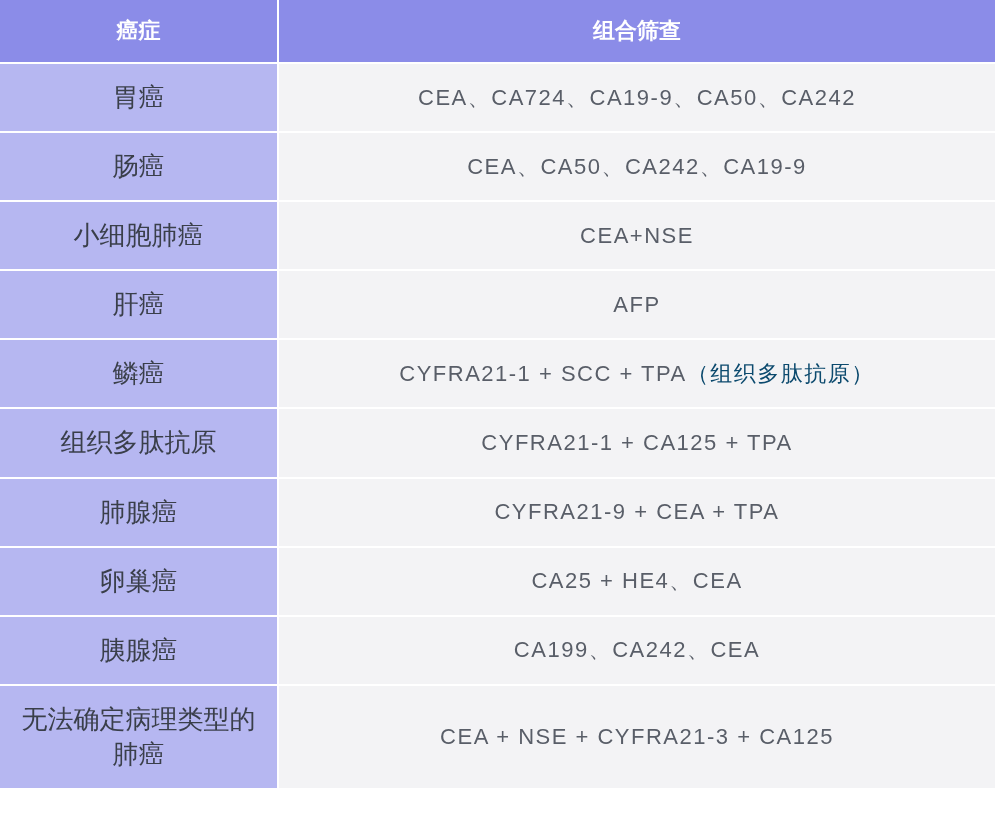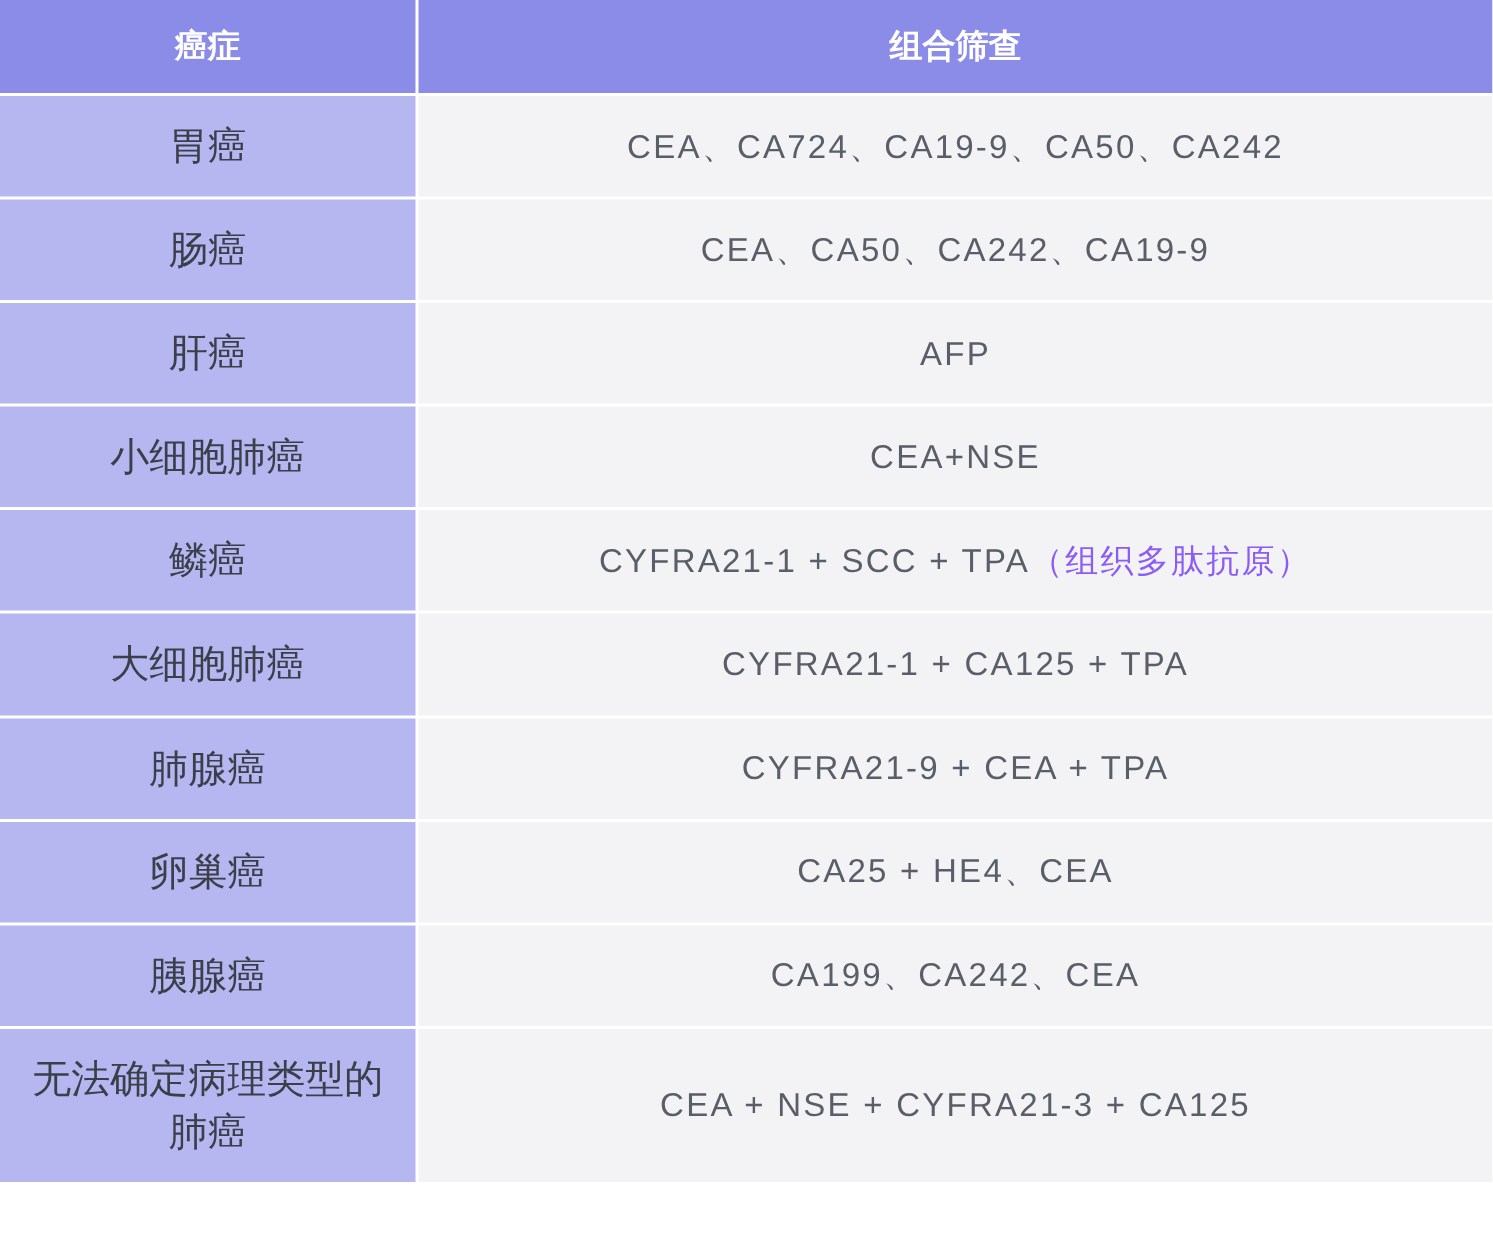--- a/index.html
+++ b/index.html
@@ -45,21 +45,21 @@
       color: #595e68;
       font-size: 22px;
       font-weight: 400;
       text-align: center;
       padding: 16px 14px;
       border-bottom: 2px solid #ffffff;
       letter-spacing: 1.5px;
       line-height: 1.35;
     }
     .note {
-      color: #8b5cf6;
+      color: #0c4a6e;
       letter-spacing: 1.5px;
     }
     .last-row .cancer-cell,
     .last-row .screen-cell {
       border-bottom: none;
       margin-top: 24px;
     }
   </style>
 </head>
 <body>
@@ -78,33 +78,33 @@
   <tbody>
     <tr>
       <td class="cancer-cell">胃癌</td>
       <td class="screen-cell"><span>CEA、CA724、CA19-9、CA50、CA242</span><span class="note"></span></td>
     </tr>
     <tr>
       <td class="cancer-cell">肠癌</td>
       <td class="screen-cell"><span>CEA、CA50、CA242、CA19-9</span><span class="note"></span></td>
     </tr>
     <tr>
+      <td class="cancer-cell">小细胞肺癌</td>
+      <td class="screen-cell"><span>CEA+NSE</span><span class="note"></span></td>
+    </tr>
+    <tr>
       <td class="cancer-cell">肝癌</td>
       <td class="screen-cell"><span>AFP</span><span class="note"></span></td>
-    </tr>
-    <tr>
-      <td class="cancer-cell">小细胞肺癌</td>
-      <td class="screen-cell"><span>CEA+NSE</span><span class="note"></span></td>
     </tr>
     <tr>
       <td class="cancer-cell">鳞癌</td>
       <td class="screen-cell"><span>CYFRA21-1 + SCC + TPA</span><span class="note">（组织多肽抗原）</span></td>
     </tr>
     <tr>
-      <td class="cancer-cell">大细胞肺癌</td>
+      <td class="cancer-cell">组织多肽抗原</td>
       <td class="screen-cell"><span>CYFRA21-1 + CA125 + TPA</span><span class="note"></span></td>
     </tr>
     <tr>
       <td class="cancer-cell">肺腺癌</td>
       <td class="screen-cell"><span>CYFRA21-9 + CEA + TPA</span><span class="note"></span></td>
     </tr>
     <tr>
       <td class="cancer-cell">卵巢癌</td>
       <td class="screen-cell"><span>CA25 + HE4、CEA</span><span class="note"></span></td>
     </tr>

